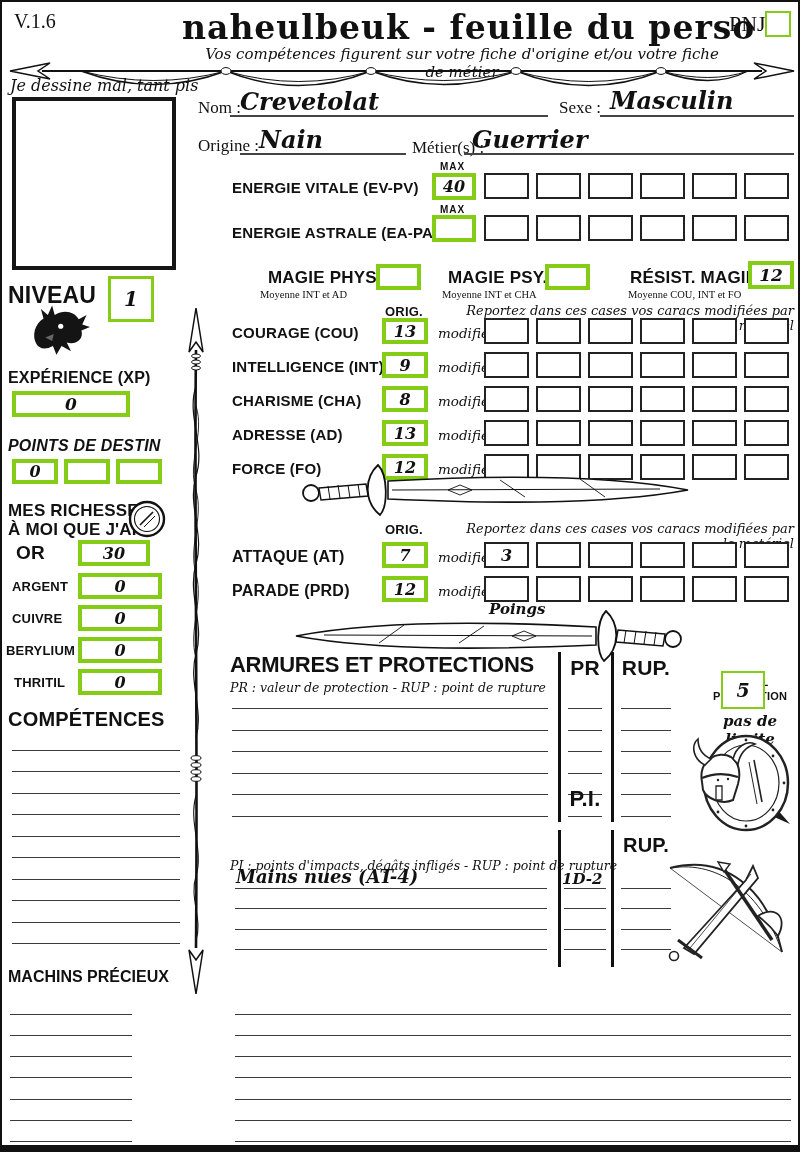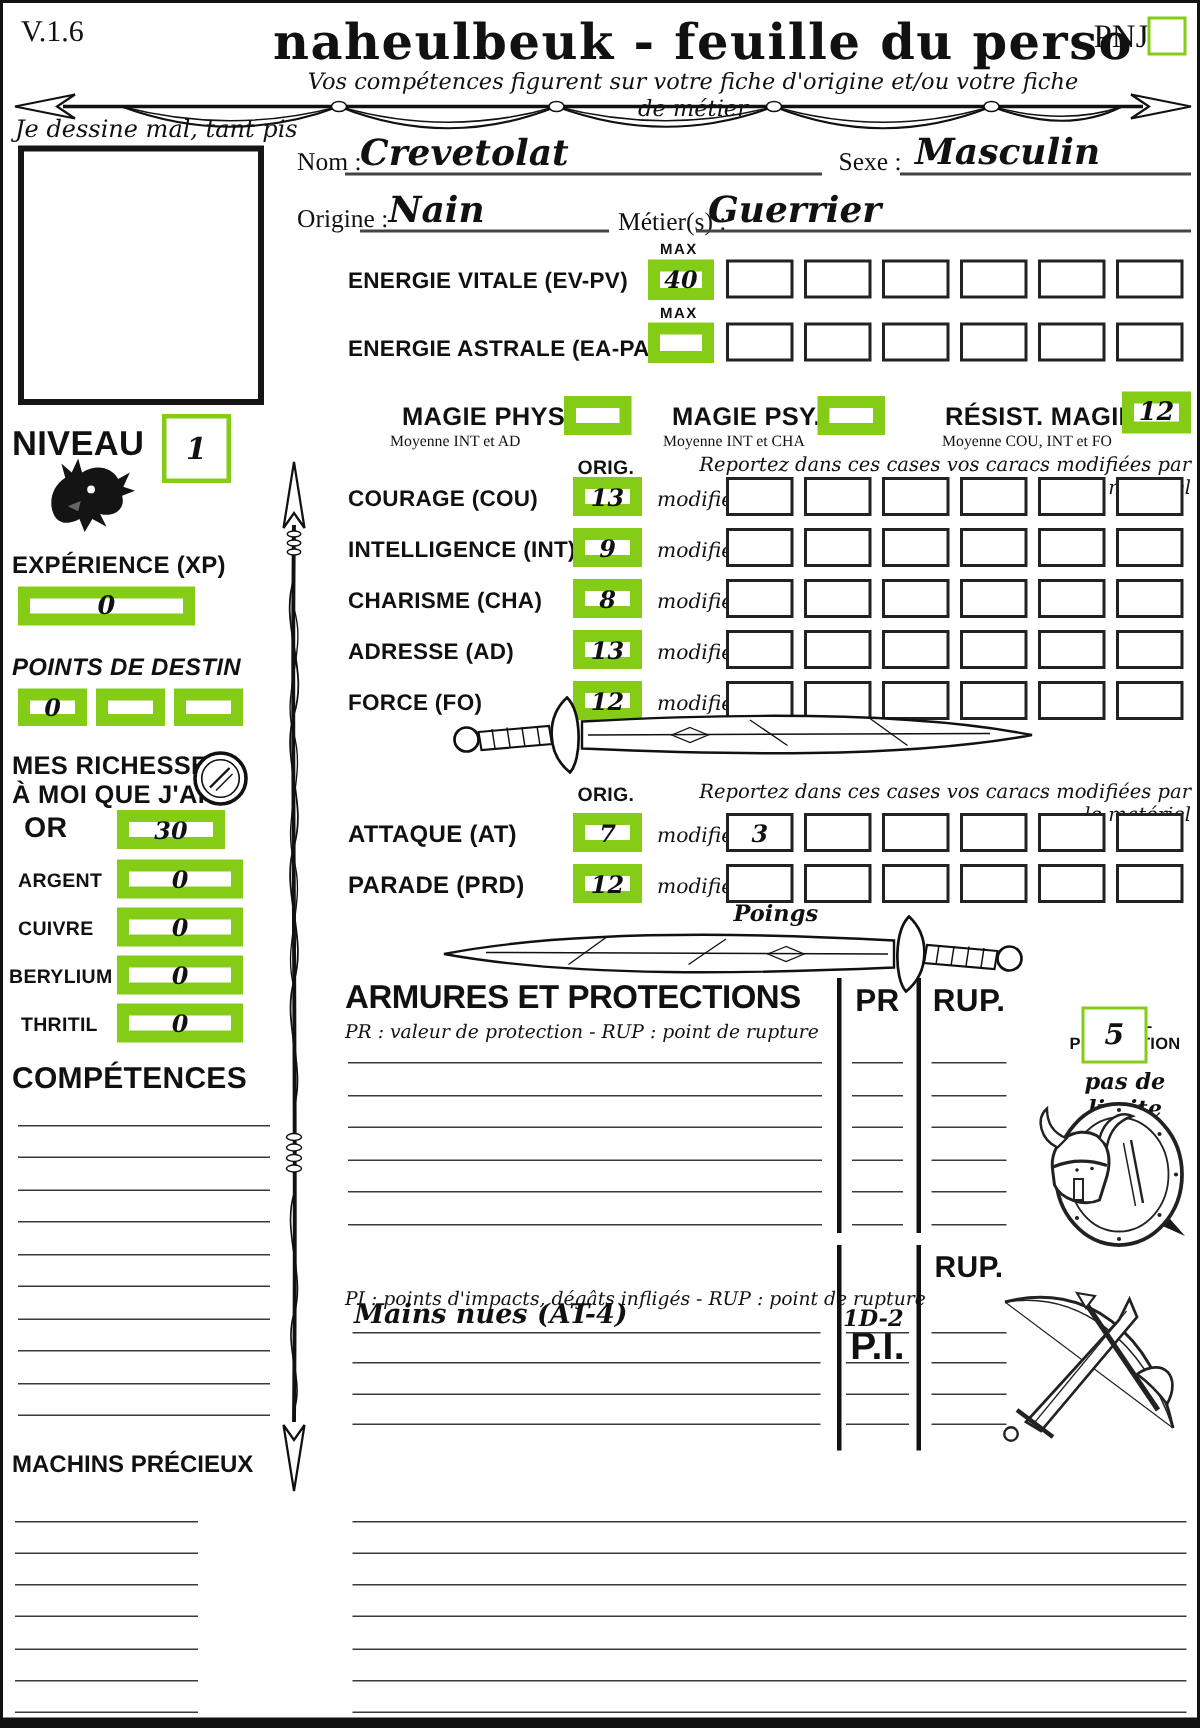--- a/index.html
+++ b/index.html
@@ -6,21 +6,21 @@
   .page{position:relative;width:800px;height:1152px;background:#fff;margin:0 auto;
         border:2.5px solid #111;box-sizing:border-box;overflow:hidden;
         font-family:"Liberation Sans",sans-serif;color:#111;}
   .abs{position:absolute;}
   .serif{font-family:"Liberation Serif",serif;}
   .cal{font-family:"DejaVu Serif",serif;font-style:italic;}
   .hand{font-family:"DejaVu Serif",serif;font-style:italic;font-weight:bold;}
   .h{font-family:"Liberation Sans",sans-serif;font-weight:bold;letter-spacing:.2px;}
   .title{font-family:"DejaVu Serif",serif;font-weight:bold;text-transform:lowercase;
          font-size:33px;letter-spacing:1px;text-align:center;white-space:nowrap;}
-  .box{border:8px solid #84cc16;background:#fff;display:flex;align-items:center;
+  .box{border:4px solid #84cc16;background:#fff;display:flex;align-items:center;
        justify-content:center;box-sizing:border-box;}
   .cells{display:flex;gap:7px;}
   .cell{width:45px;height:26px;border:2px solid #222;background:#fff;box-sizing:border-box;
         display:flex;align-items:center;justify-content:center;
         font-family:"DejaVu Serif",serif;font-style:italic;font-weight:bold;font-size:16px;}
   .lines{display:flex;flex-direction:column;justify-content:space-between;}
   .rule{height:0;border-bottom:1.6px solid #3a3a3a;}
   .uline{border-bottom:2px solid #444;height:0;}
   .vbar{width:2.5px;background:#111;}
   .ctr{text-align:center;}
@@ -374,21 +374,21 @@
       <path d="M14,50 C26,45 38,45 50,49" fill="none" stroke="#222" stroke-width="2.2"></path>
       <circle cx="30" cy="52" r="1.2" fill="#222"></circle>
         <circle cx="40" cy="51" r="1.2" fill="#222"></circle>
       <path d="M28,58 L34,58 34,72 28,72 Z" fill="#fff" stroke="#222" stroke-width="1.3"></path>
     </svg>
   </div>
 
   <div class="abs cal" style="left:228px;top:856px;font-size:12.5px;">PI : points d'impacts, dégâts infligés - RUP : point de rupture</div>
   <div class="abs vbar" style="left:556px;top:828px;height:137px;"></div>
   <div class="abs vbar" style="left:609px;top:828px;height:137px;"></div>
-  <div class="abs h ctr" style="left:561px;top:880px;width:44px;font-size:26px;text-align:center;">P.I.</div>
+  <div class="abs h ctr" style="left:561px;top:784px;width:44px;font-size:22px;text-align:center;">P.I.</div>
   <div class="abs h ctr" style="left:615px;top:832px;width:58px;font-size:20px;">RUP.</div>
 
   <div class="abs hand" style="left:234px;top:864px;font-size:18px;">Mains nues (AT-4)</div>
   <div class="abs hand" style="left:560px;top:868px;font-size:15px;">1D-2</div>
 
   <div class="abs lines" style="left:233px;top:886px;width:312px;height:62px;">
       <div class="rule"></div>
       <div class="rule"></div>
       <div class="rule"></div>
       <div class="rule"></div>

